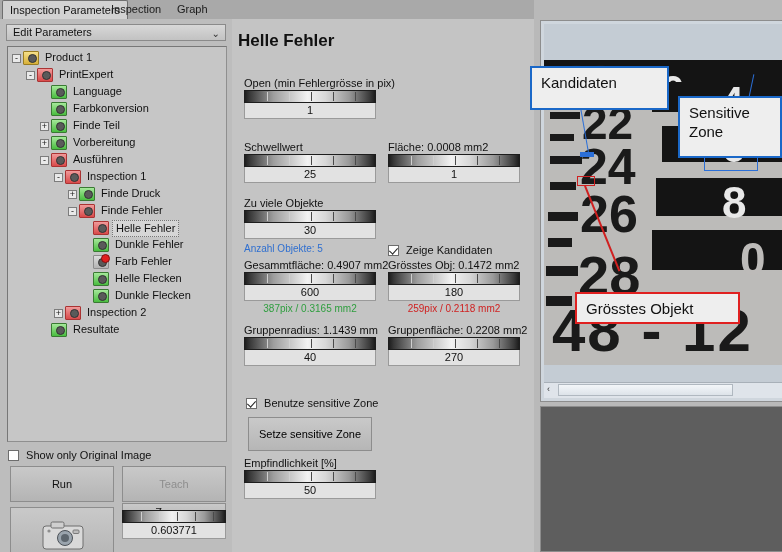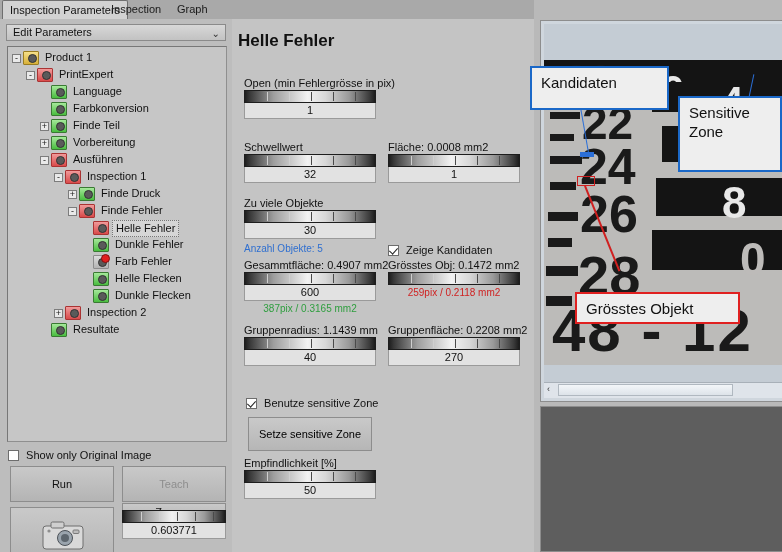--- a/index.html
+++ b/index.html
@@ -212,21 +212,21 @@
 
     <div class="sliderbox" style="left:12px;top:122px;width:132px;">
       <div class="sl-label">Schwellwert</div>
       <div class="sl-track">
         <span class="tk lt" style="left:22px;"></span>
           <span class="tk lt" style="left:44px;"></span>
         <span class="tk" style="left:66px;"></span>
           <span class="tk" style="left:88px;"></span>
         <span class="tk" style="left:110px;"></span>
       </div>
-      <div class="sl-val">32</div>
+      <div class="sl-val">25</div>
     </div>
 
     <div class="sliderbox" style="left:156px;top:122px;width:132px;">
       <div class="sl-label">Fläche:  0.0008 mm2</div>
       <div class="sl-track">
         <span class="tk lt" style="left:22px;"></span>
           <span class="tk lt" style="left:44px;"></span>
         <span class="tk" style="left:66px;"></span>
           <span class="tk" style="left:88px;"></span>
         <span class="tk" style="left:110px;"></span>
@@ -272,20 +272,21 @@
 
     <div class="sliderbox" style="left:156px;top:240px;width:132px;">
       <div class="sl-label">Grösstes Obj:  0.1472 mm2</div>
       <div class="sl-track">
         <span class="tk lt" style="left:22px;"></span>
           <span class="tk lt" style="left:44px;"></span>
         <span class="tk" style="left:66px;"></span>
           <span class="tk" style="left:88px;"></span>
         <span class="tk" style="left:110px;"></span>
       </div>
+      <div class="sl-val">180</div>
       <div class="sub" style="text-align:center;">
         <span class="r">259pix</span>
         <span class="r">/</span>
         <span class="r">0.2118 mm2</span>
       </div>
     </div>
 
     <div class="sliderbox" style="left:12px;top:305px;width:132px;">
       <div class="sl-label">Gruppenradius:  1.1439 mm</div>
       <div class="sl-track">
@@ -392,21 +393,21 @@
     </div>
 
     <div class="lowerpane"></div>
 
   </div>
 
   <div class="callout blue" style="left:530px;top:66px;width:139px;height:44px;">
     <span>Kandidaten</span>
   </div>
 
-  <div class="callout blue" style="left:678px;top:96px;width:104px;height:76px;">
+  <div class="callout blue" style="left:678px;top:96px;width:104px;height:62px;">
     <span>Sensitive Zone</span>
   </div>
 
   <div class="callout red" style="left:575px;top:292px;width:165px;height:32px;">
     <span>Grösstes Objekt</span>
   </div>
 
 </div>
 
 </body></html>

